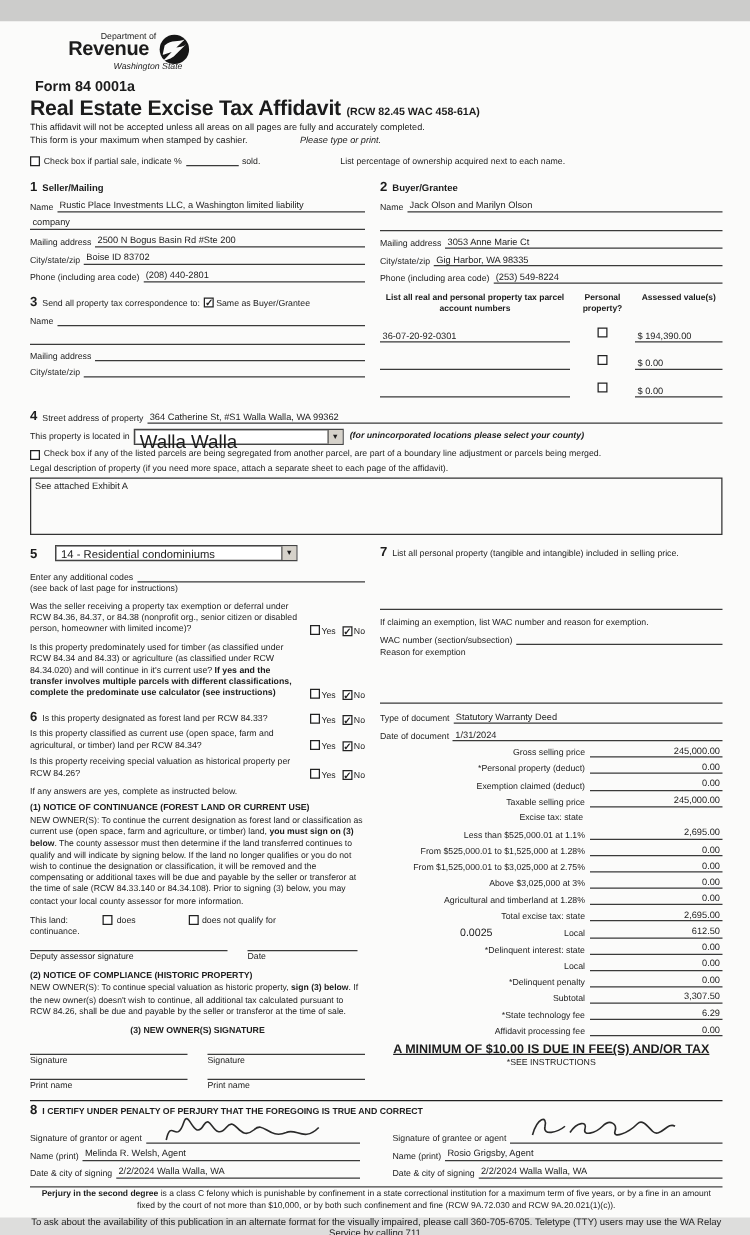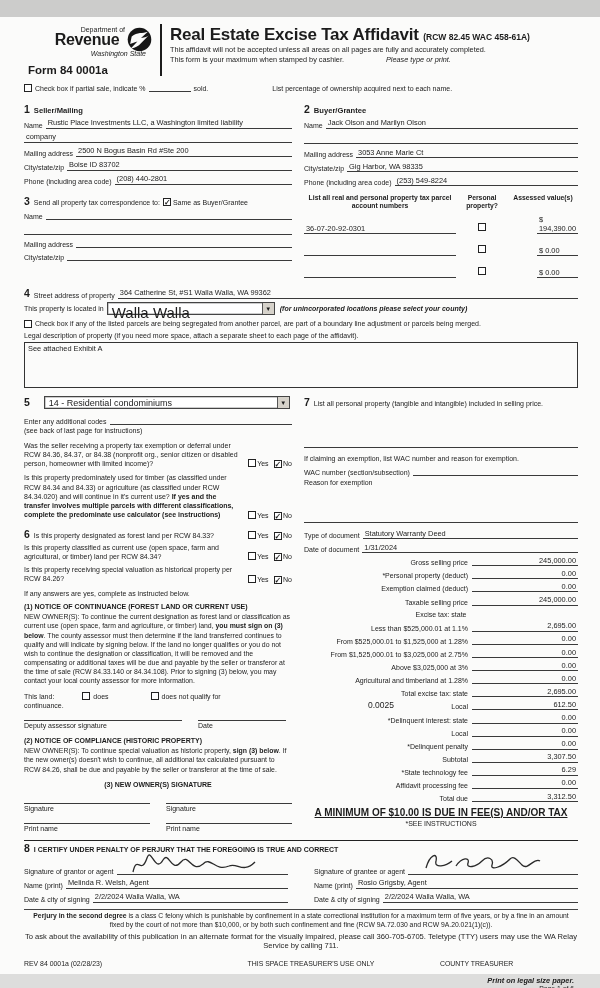--- a/index.html
+++ b/index.html
@@ -8,21 +8,21 @@
   .page { width:600px; height:988px; margin:0 auto; background:#fbfbfa; position:relative; overflow:hidden; }
   .topstrip { position:absolute; top:0; left:0; right:0; height:17px; background:#cccccb; }
   .botstrip { position:absolute; bottom:0; left:0; right:0; height:14px; background:#dddddc; }
   .content { position:absolute; top:17px; left:24px; width:554px; }
 
   .f7  { font-size:7px; line-height:1.32; }
   .b { font-weight:bold; }
   .it { font-style:italic;margin-left:40px; }
 
   
-  .hdr { display:flex; margin-top:7px; }
+  .hdr { display:flex; margin-top:7px;flex-direction:column; }
   .logo { width:128px; flex:none; padding-top:2px; }
   .logo-row { display:flex; justify-content:flex-end; align-items:flex-start; }
   .logo-txt { text-align:left; }
   .dep { font-size:7px; margin-left:26px; }
   .rev { font-size:16px; font-weight:bold; letter-spacing:-0.3px; margin-top:-2px; }
   .swirl { margin-left:2px; margin-top:1px; }
   .wa { font-size:7px; font-style:italic; text-align:right; margin-right:6px; margin-top:-2px; }
   .formno { font-size:11.5px; font-weight:bold; margin-top:7px; margin-left:4px; }
   .vdiv { width:2px; background:#1c1c1c; margin:0 8px 0 8px; }
   .titleblock { flex:1; padding-top:1px; }
@@ -48,21 +48,21 @@
   .sn { font-size:10.5px; font-weight:bold; margin-right:4px; }
   .st { font-size:7.6px; font-weight:bold; }
 
   
   .ptable { margin-top:2px; }
   .phead { display:flex; font-size:6.8px; font-weight:bold; text-align:center; line-height:1.25; }
   .pc1 { width:152px; } .pc2 { width:52px; } .pc3 { flex:1; }
   .prow { display:flex; align-items:flex-end; margin-top:4px; }
   .prow .pc1 { border-bottom:0.9px solid #3a3a3a; font-size:7.4px; min-height:10px; padding:0 2px; }
   .prow .pc2 { text-align:center; }
-  .prow .pc3 { border-bottom:0.9px solid #3a3a3a; font-size:7.4px; min-height:10px; padding:0 2px; text-align:left;margin-left:29px; }
+  .prow .pc3 { border-bottom:0.9px solid #3a3a3a; font-size:7.4px; min-height:10px; padding:0 2px; text-align:left; }
 
   
   .dd { display:inline-flex; align-items:stretch; border:1px solid #444; box-shadow:inset 0 0 0 0.5px #999; background:#fff; height:13px; }
   .ddv { padding:1px 5px 0 4px; font-size:15px; white-space:nowrap; }
   .dda { width:12px; border-left:1px solid #555; background:#d6d2ca; text-align:center; font-size:6px; line-height:12px; flex:none; }
 
   .legalbox { border:1px solid #333; height:46px; margin-top:2px; font-size:7.4px; padding:1px 3px; }
 
   
   .ml { display:flex; align-items:flex-end; font-size:7px; margin-top:2.6px; }
@@ -257,21 +257,21 @@
         <span class="f7">Check box if any of the listed parcels are being segregated from another parcel, are part of a boundary line adjustment or parcels being merged.</span>
       </div>
       <div class="f7" style="margin-top:2.5px;">Legal description of property (if you need more space, attach a separate sheet to each page of the affidavit).</div>
       <div class="legalbox">See attached Exhibit A</div>
     </div>
 
     <div class="cols" style="margin-top:8px;">
       <div class="col-l">
         <div style="display:flex; align-items:center;">
           <span class="sn" style="margin-right:14px;">5</span>
-          <span class="dd" style="width:246px;gap:29px;">
+          <span class="dd" style="width:194px;gap:29px;">
             <span class="ddv" style="flex:1; font-size:9px;">14 - Residential condominiums</span>
             <span class="dda">▼</span>
           </span>
         </div>
         <div class="fl" style="margin-top:7px;">
             <span class="lb">Enter any additional codes</span>
             <span class="ln"></span>
           </div>
         <div class="f7" style="margin-top:1px;">(see back of last page for instructions)</div>
 
@@ -426,24 +426,20 @@
             <span class="mlb">Subtotal</span>
             <span class="mln">3,307.50</span>
           </div>
         <div class="ml">
             <span class="mlb">*State technology fee</span>
             <span class="mln">6.29</span>
           </div>
         <div class="ml">
             <span class="mlb">Affidavit processing fee</span>
             <span class="mln">0.00</span>
-          </div>
-        <div class="ml">
-            <span class="mlb">Total due</span>
-            <span class="mln">3,312.50</span>
           </div>
 
         <div class="f7 b ctr" style="margin-top:4px; font-size:10px;text-decoration:underline;">A MINIMUM OF $10.00 IS DUE IN FEE(S) AND/OR TAX</div>
         <div class="f7 ctr">*SEE INSTRUCTIONS</div>
       </div>
     </div>
 
     <div class="s8rule"></div>
     <div class="s8head">
       <span class="sn">8</span>

